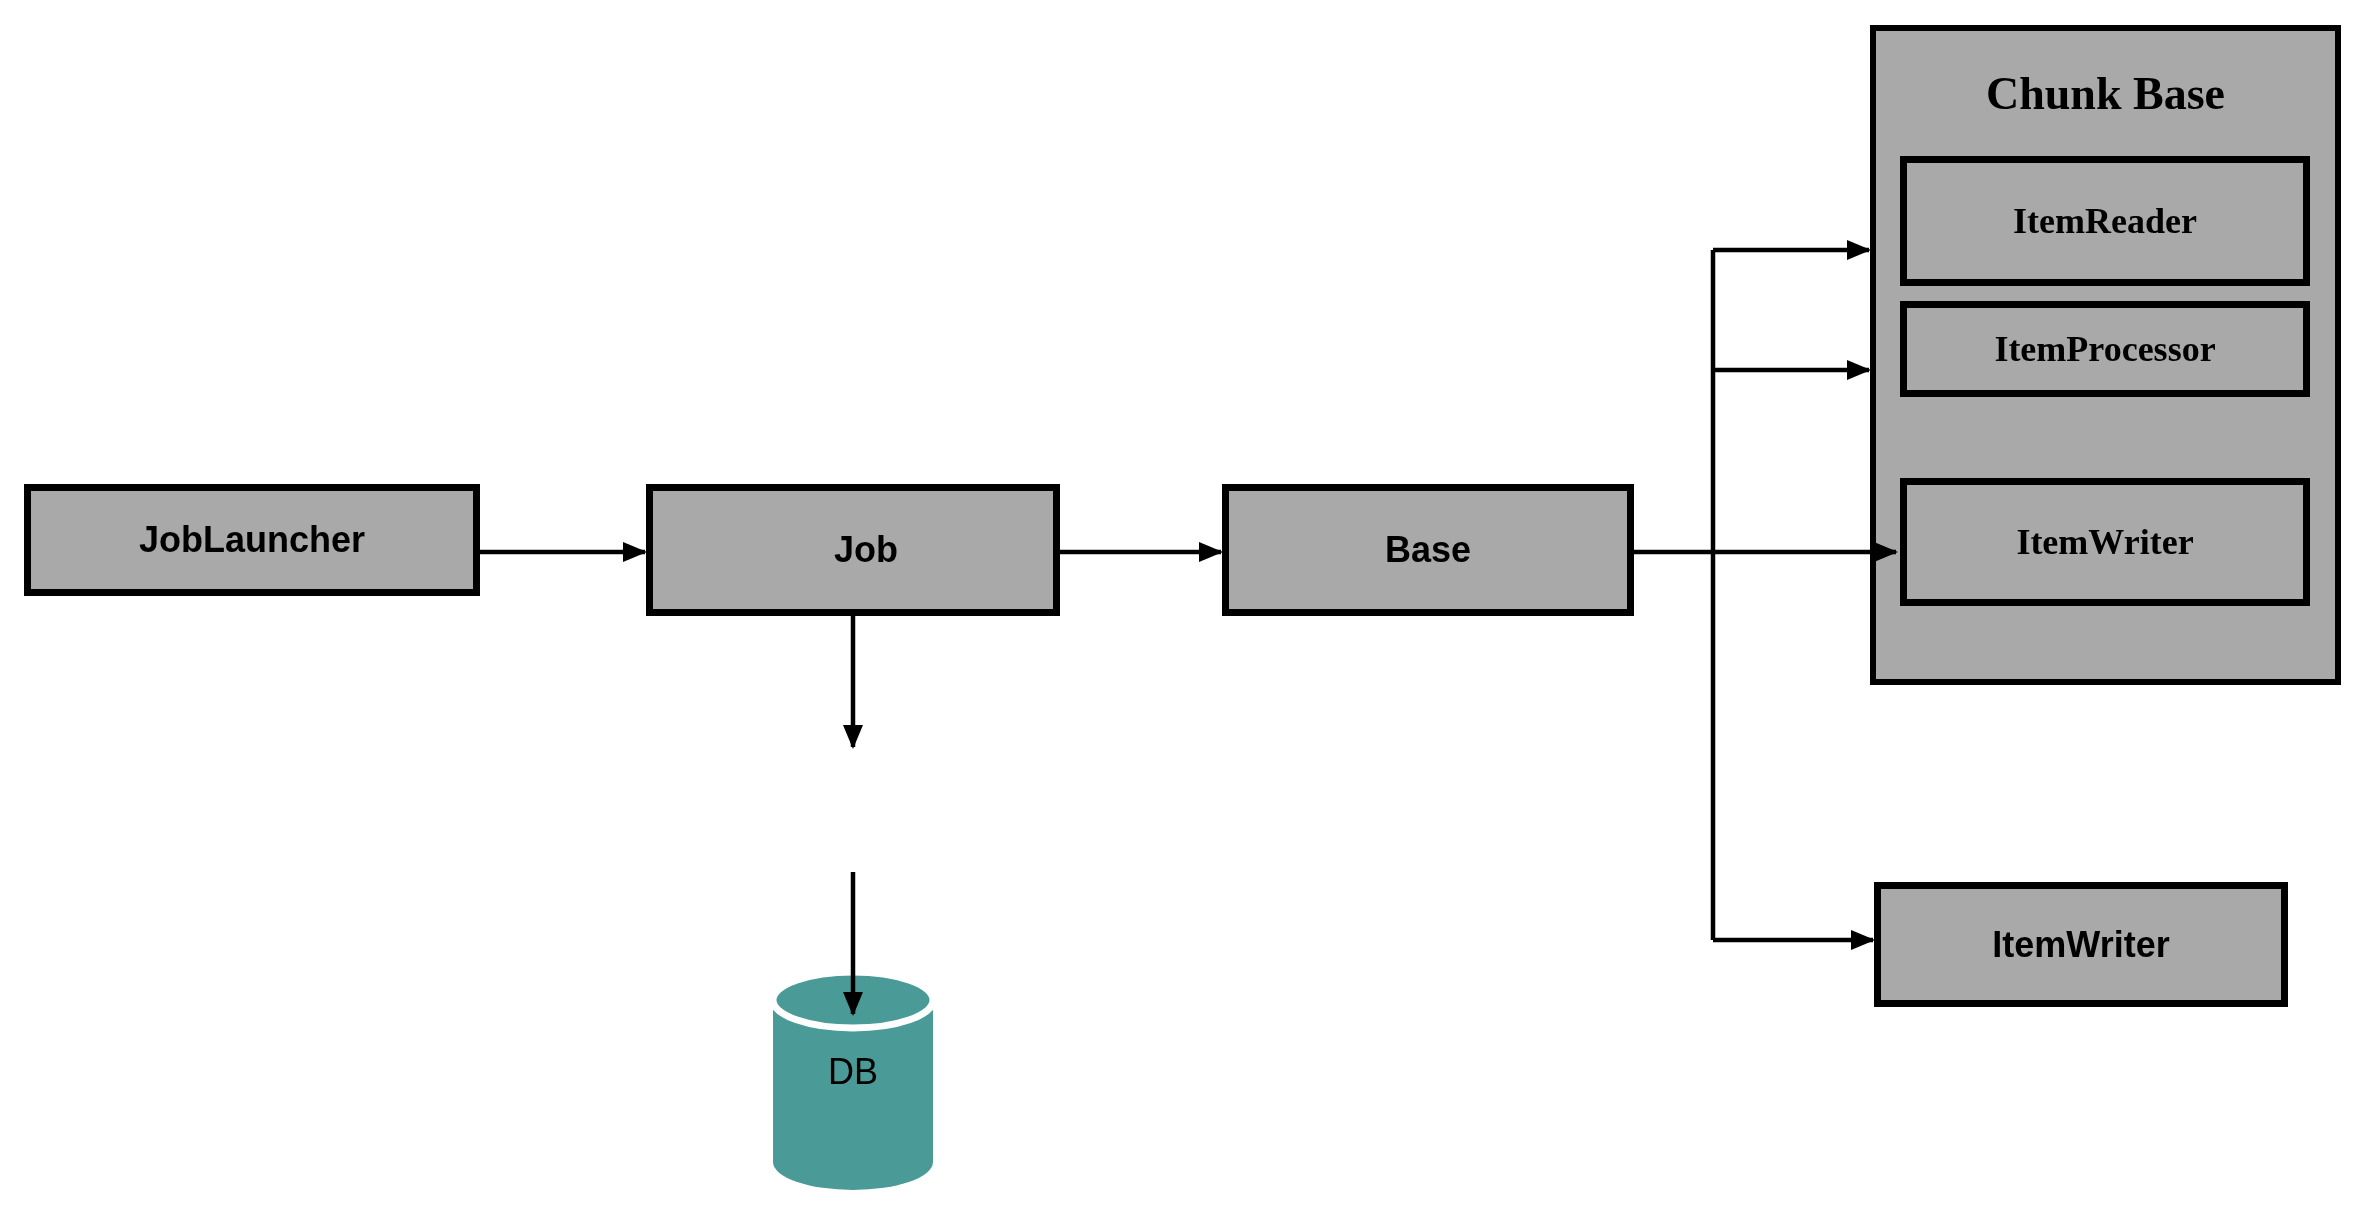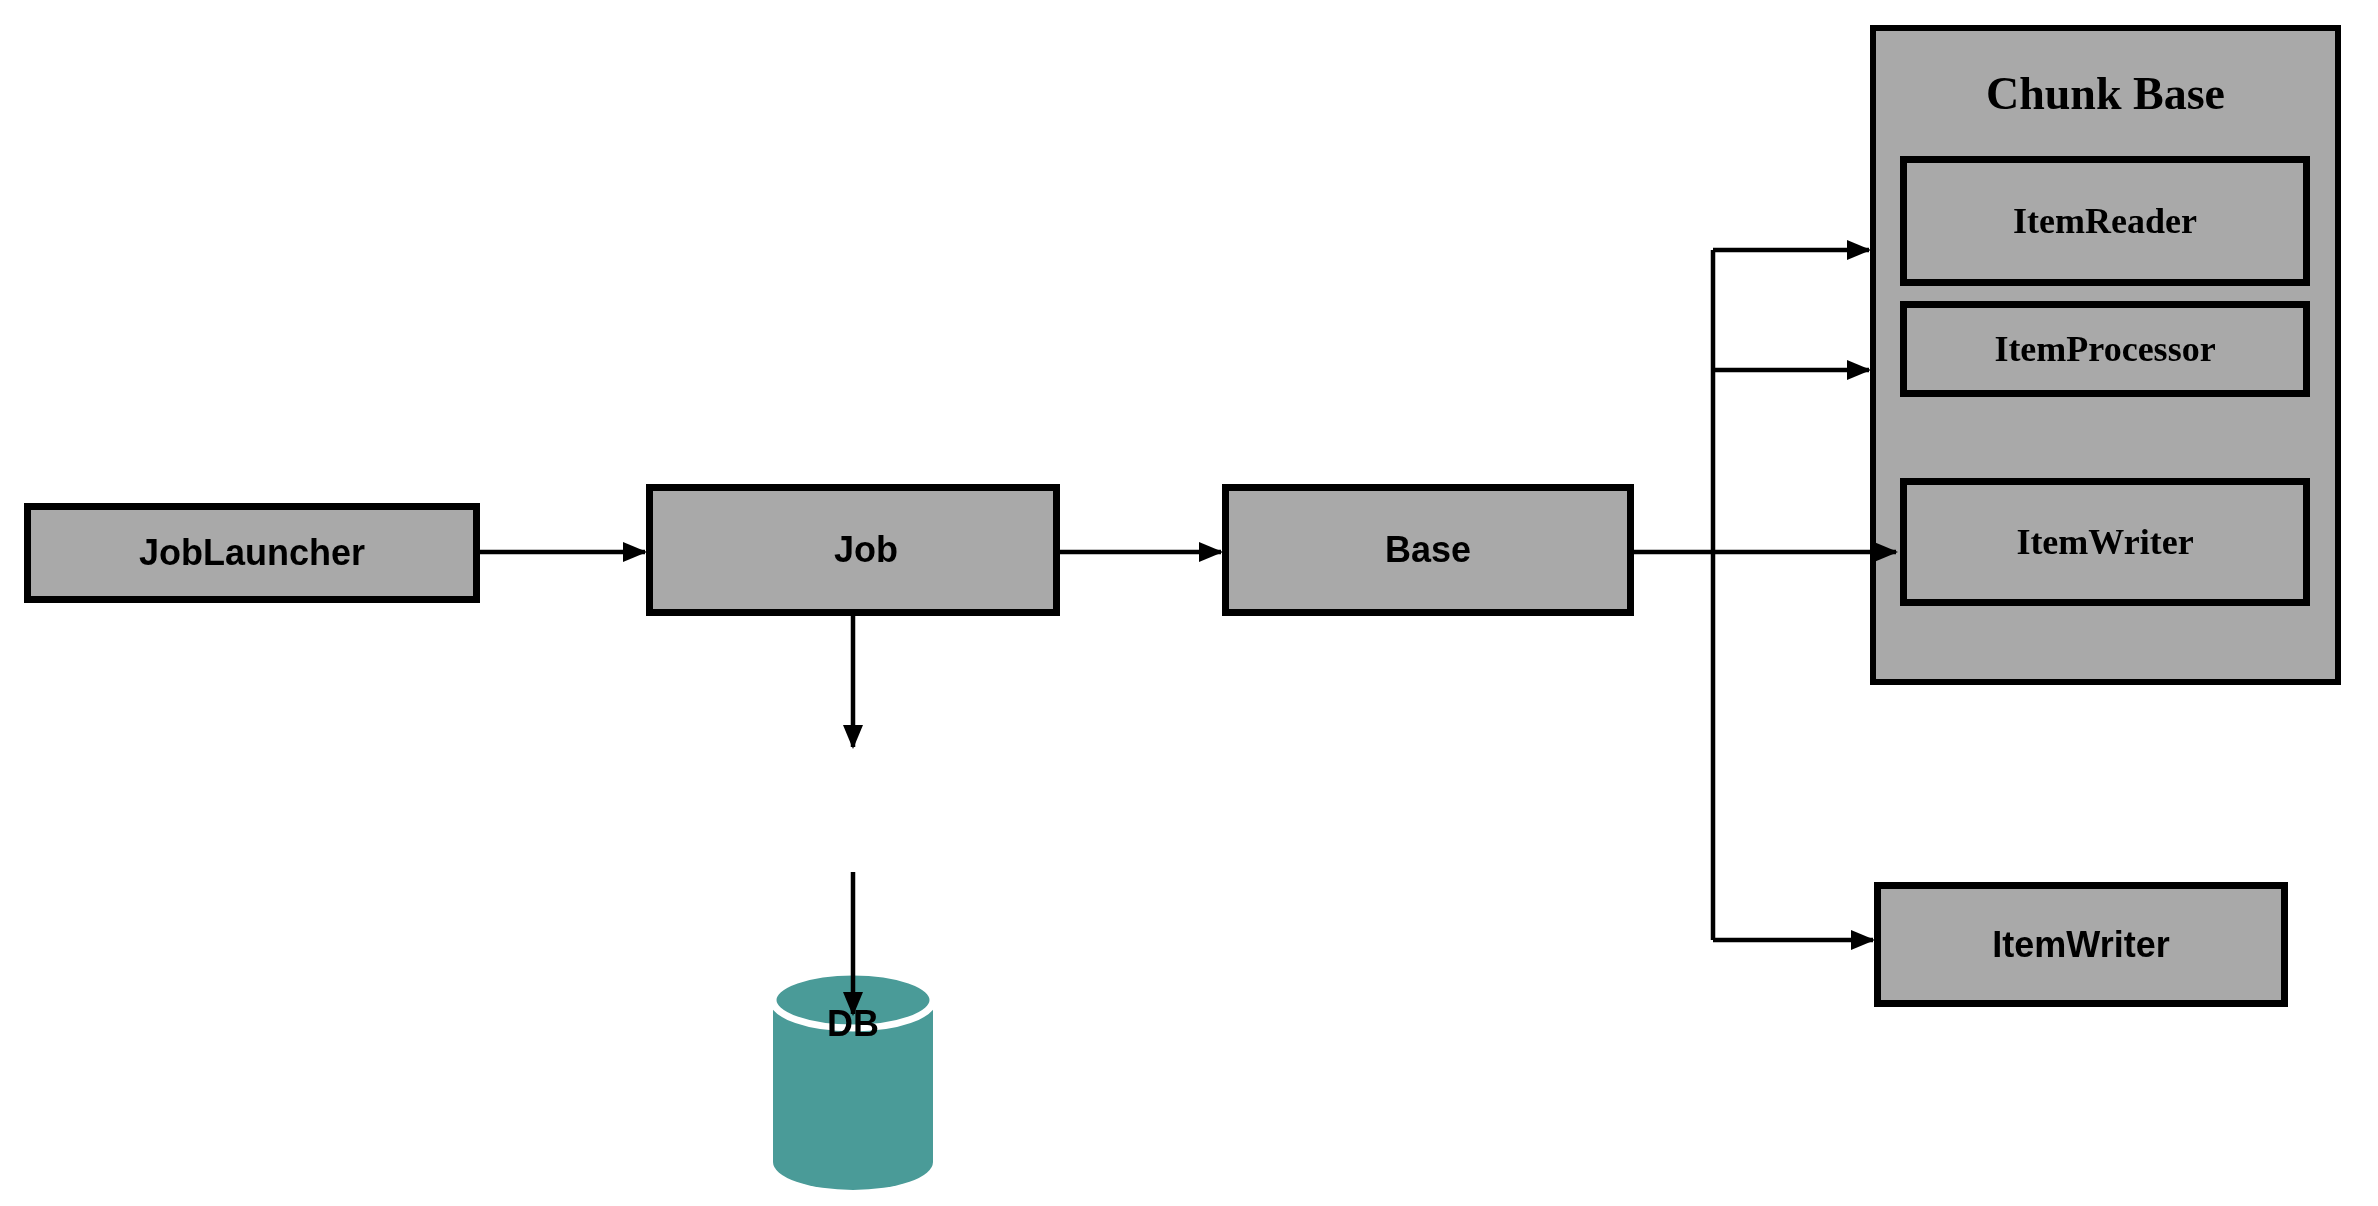--- a/index.html
+++ b/index.html
@@ -37,34 +37,34 @@
   .group-title{
     position:absolute;left:0;top:36px;width:100%;
     text-align:center;
     font-size:46px;font-weight:700;
   }
   .group .node{border-width:7px;}
   #item-reader   {left:24px;top:125px;width:410px;height:130px;}
   #item-processor{left:24px;top:270px;width:410px;height:96px;}
   #item-writer-chunk{left:24px;top:447px;width:410px;height:128px;}
 
-  #job-launcher{left:24px;top:503px;width:456px;height:100px;text-align:center;}
+  #job-launcher{left:24px;top:484px;width:456px;height:112px;text-align:center;}
   #job         {left:646px;top:484px;width:414px;height:132px;padding-left:26px;}
   #step        {left:1222px;top:484px;width:412px;height:132px;}
   #job-repository{left:286px;top:748px;width:1124px;height:124px;}
   #item-writer-standalone{left:1874px;top:882px;width:414px;height:125px;}
 
   .overlay{
     position:absolute;left:0;top:0;width:2378px;height:1206px;
     pointer-events:none;
   }
   .db-label{
-    position:absolute;left:773px;top:994px;width:160px;height:60px;
+    position:absolute;left:773px;top:1042px;width:160px;height:60px;
     display:flex;align-items:center;justify-content:center;
-    font-size:36px;font-weight:700;
+    font-size:36px;font-weight:400;
     pointer-events:none;
   }
 </style>
 </head>
 <body>
 
 <div class="canvas">
 
   <div class="node" id="job-launcher">
     <span>JobLauncher</span>

